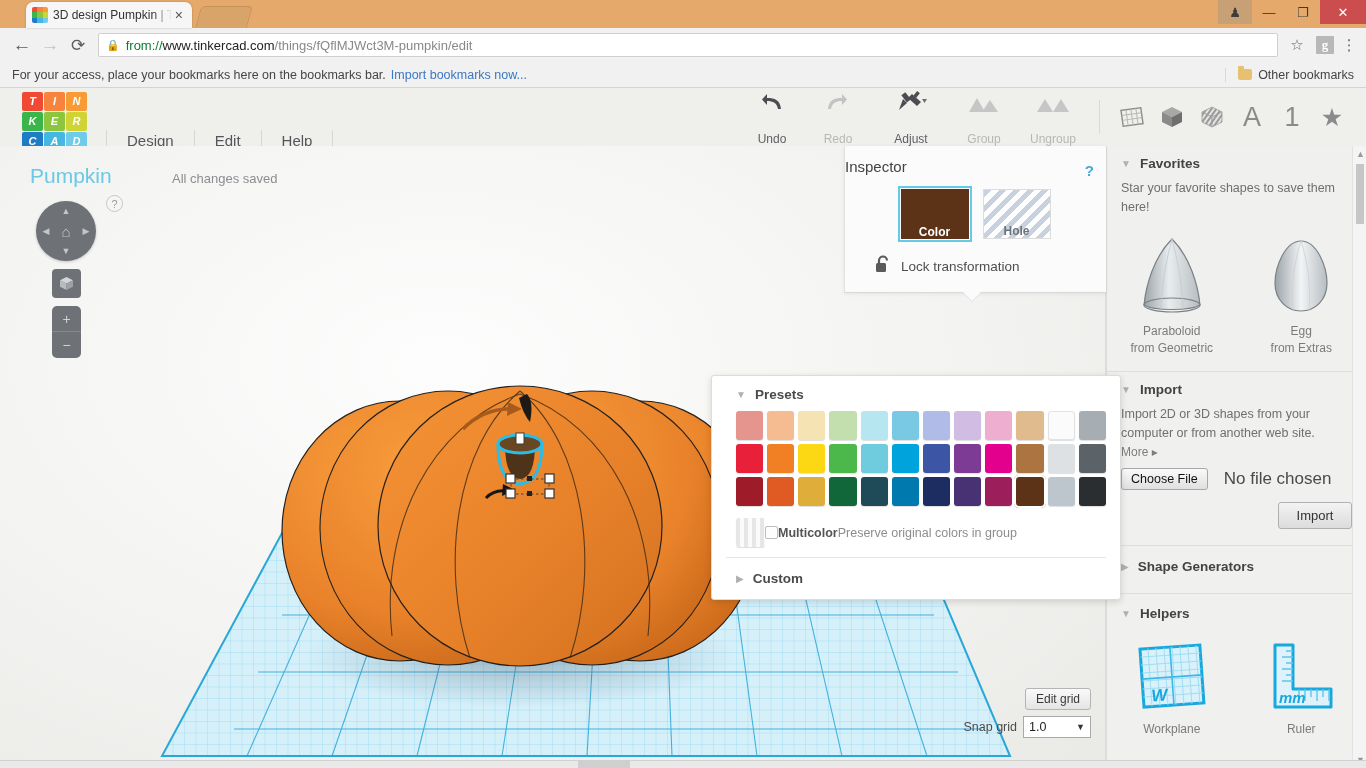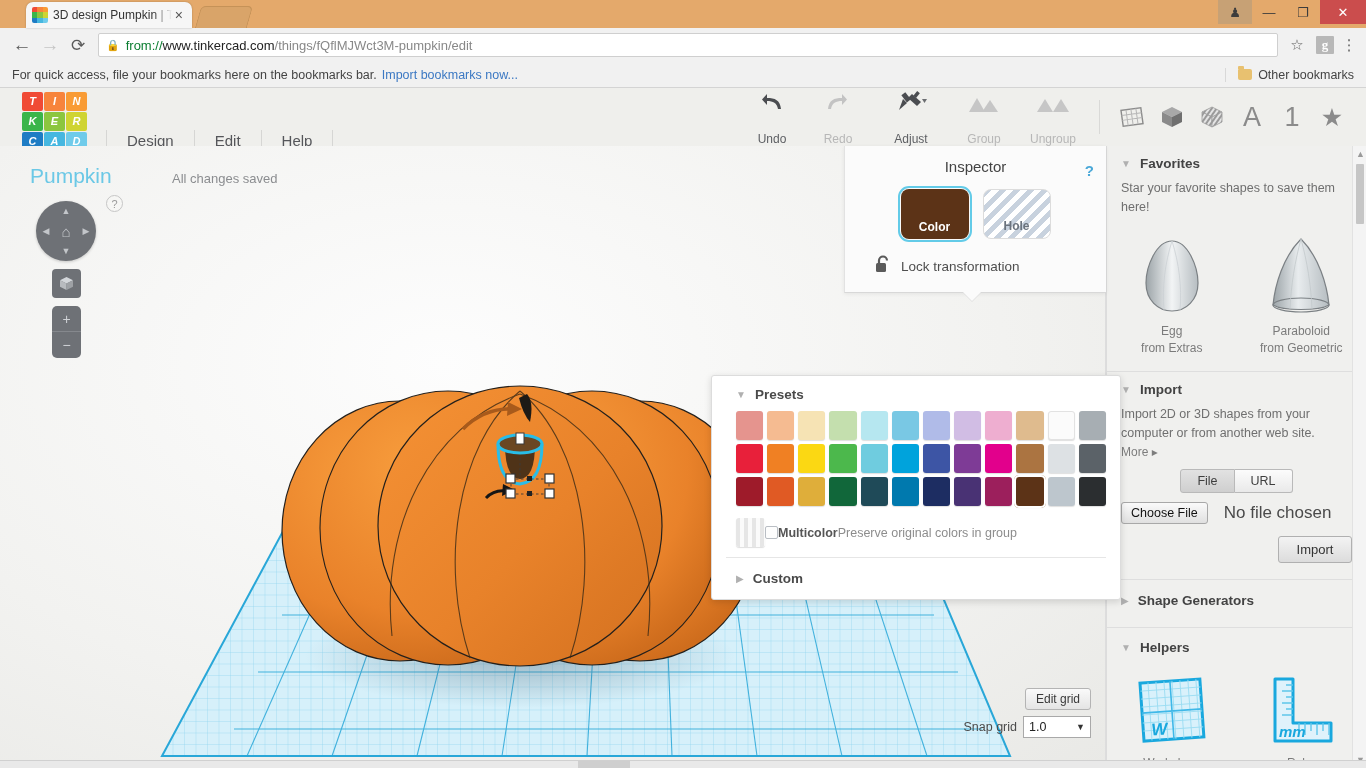--- a/index.html
+++ b/index.html
@@ -151,25 +151,25 @@
     display: flex; align-items: center; justify-content: space-between;
     padding: 0 5px; font-size: 12.5px; color: #222;
   }
 
   
   .inspector {
     position: absolute; right: 260px; top: 58px; width: 262px; background: #fbfbfb;
     border-left: 1px solid #e2e2e2; border-bottom: 1px solid #d8d8d8; padding: 12px 0 14px;
     box-shadow: 0 1px 4px rgba(0,0,0,.07); z-index: 5;
   }
-  .insp-title { text-align: center; font-size: 15px; color: #434343; margin-bottom: 14px; }
+  .insp-title { font-size: 15px; color: #434343; margin-bottom: 14px; }
   .swatchrow { display: flex; justify-content: center; gap: 14px; position: relative; }
   .bigsw {
-    width: 68px; height: 50px; border-radius: 8px; position: relative;
-    display: flex; align-items: flex-end; justify-content: center; padding-bottom: 5px;
+    width: 68px; height: 50px; border-radius: 0; position: relative;
+    display: flex; align-items: flex-end; justify-content: center; 
     font-size: 12px; font-weight: bold; color: #fff; overflow: hidden;
   }
   .bigsw.sel { outline: 2px solid #63cbe8; outline-offset: 1px; }
   .bigsw.hole {
     background: repeating-linear-gradient(-45deg,#ffffff 0 5px,#c8d2de 5px 10px);
     color: #6b737d; border: 1px solid #dcdcdc;
   }
   .qhelp { position: absolute; right: 12px; top: 16px; color: #4aa8d8; font-size: 15px; font-weight: bold; }
   .lockrow { display: flex; align-items: center; gap: 10px; margin: 16px 0 0 30px; }
   .locktext { font-size: 13.5px; color: #4e4e4e; }
@@ -282,21 +282,21 @@
     <span class="u-s">from://</span>
     <span class="u-d">www.tinkercad.com</span>
     <span class="u-p">/things/fQflMJWct3M-pumpkin/edit</span>
   </div>
   <div class="star-btn">☆</div>
   <div class="gicon">g</div>
   <div class="dots">⋮</div>
 </div>
 
 <div class="bookmarks">
-  <span>For quick access, file your bookmarks here on the bookmarks bar.</span>
+  <span>For your access, place your bookmarks here on the bookmarks bar.</span>
   <span class="bm-link">Import bookmarks now...</span>
   <span class="bm-right">
     <span class="folder"></span>
     <span>Other bookmarks</span>
   </span>
 </div>
 
 <div class="app">
 
   <div class="apptop">
@@ -621,64 +621,60 @@
 
     <div class="sb-sec-head">
       <span class="caret">▼</span>
       <span class="sb-name">Favorites</span>
     </div>
     <div class="sb-text">Star your favorite shapes to save them here!</div>
     <div class="shapes">
       <div class="shapecell">
         <svg width="80" height="88" viewBox="0 0 80 88">
           <defs>
-              <linearGradient id="g2" x1="0" y1="0" x2="1" y2="0">
-            <stop offset="0%" stop-color="#9ca4a8"></stop>
-                <stop offset="50%" stop-color="#f2f4f5"></stop>
-                <stop offset="100%" stop-color="#b6bdc1"></stop>
-              </linearGradient>
-            </defs>
-          <path d="M40 10 C56 10 66 36 66 52 C66 69 54 80 40 80 C26 80 14 69 14 52 C14 36 24 10 40 10 Z" fill="url(#g2)" stroke="#7b8084" stroke-width="1.2"></path>
-          <path d="M40 10 C33 32 30 56 32 79 M40 10 C47 32 50 56 48 79" stroke="#ccd1d4" stroke-width=".8" fill="none"></path>
-        </svg>
-        <div class="lbl">Egg</div>
-        <div class="lbl">from Extras</div>
-      </div>
-      <div class="shapecell">
-        <svg width="80" height="88" viewBox="0 0 80 88">
-          <defs>
               <linearGradient id="g1" x1="0" y1="0" x2="1" y2="0">
             <stop offset="0%" stop-color="#9ca4a8"></stop>
                 <stop offset="45%" stop-color="#e8ecee"></stop>
                 <stop offset="100%" stop-color="#b6bdc1"></stop>
               </linearGradient>
             </defs>
           <path d="M40 8 C58 26 66 54 68 74 C58 80 22 80 12 74 C14 54 22 26 40 8 Z" fill="url(#g1)" stroke="#7b8084" stroke-width="1.2"></path>
           <ellipse cx="40" cy="74" rx="28" ry="7" fill="none" stroke="#7b8084" stroke-width="1.2"></ellipse>
           <path d="M40 8 C34 30 30 54 29 78 M40 8 C46 30 50 54 51 78" stroke="#c3c9cc" stroke-width=".8" fill="none"></path>
         </svg>
         <div class="lbl">Paraboloid</div>
         <div class="lbl">from Geometric</div>
       </div>
+      <div class="shapecell">
+        <svg width="80" height="88" viewBox="0 0 80 88">
+          <defs>
+              <linearGradient id="g2" x1="0" y1="0" x2="1" y2="0">
+            <stop offset="0%" stop-color="#9ca4a8"></stop>
+                <stop offset="50%" stop-color="#f2f4f5"></stop>
+                <stop offset="100%" stop-color="#b6bdc1"></stop>
+              </linearGradient>
+            </defs>
+          <path d="M40 10 C56 10 66 36 66 52 C66 69 54 80 40 80 C26 80 14 69 14 52 C14 36 24 10 40 10 Z" fill="url(#g2)" stroke="#7b8084" stroke-width="1.2"></path>
+          <path d="M40 10 C33 32 30 56 32 79 M40 10 C47 32 50 56 48 79" stroke="#ccd1d4" stroke-width=".8" fill="none"></path>
+        </svg>
+        <div class="lbl">Egg</div>
+        <div class="lbl">from Extras</div>
+      </div>
     </div>
 
     <div class="sb-div"></div>
 
     <div class="sb-sec-head">
       <span class="caret">▼</span>
       <span class="sb-name">Import</span>
     </div>
     <div class="sb-text">Import 2D or 3D shapes from your computer or from another web site.</div>
     <div class="more">
       <span>More</span>
       <span>▸</span>
-    </div>
-    <div class="seg">
-      <div>File</div>
-      <div>URL</div>
     </div>
     <div class="filerow">
       <span class="choosefile">Choose File</span>
       <span class="nofile">No file chosen</span>
     </div>
     <div style="display:flex">
       <div class="importbtn">Import</div>
     </div>
 
     <div class="sb-div"></div>

